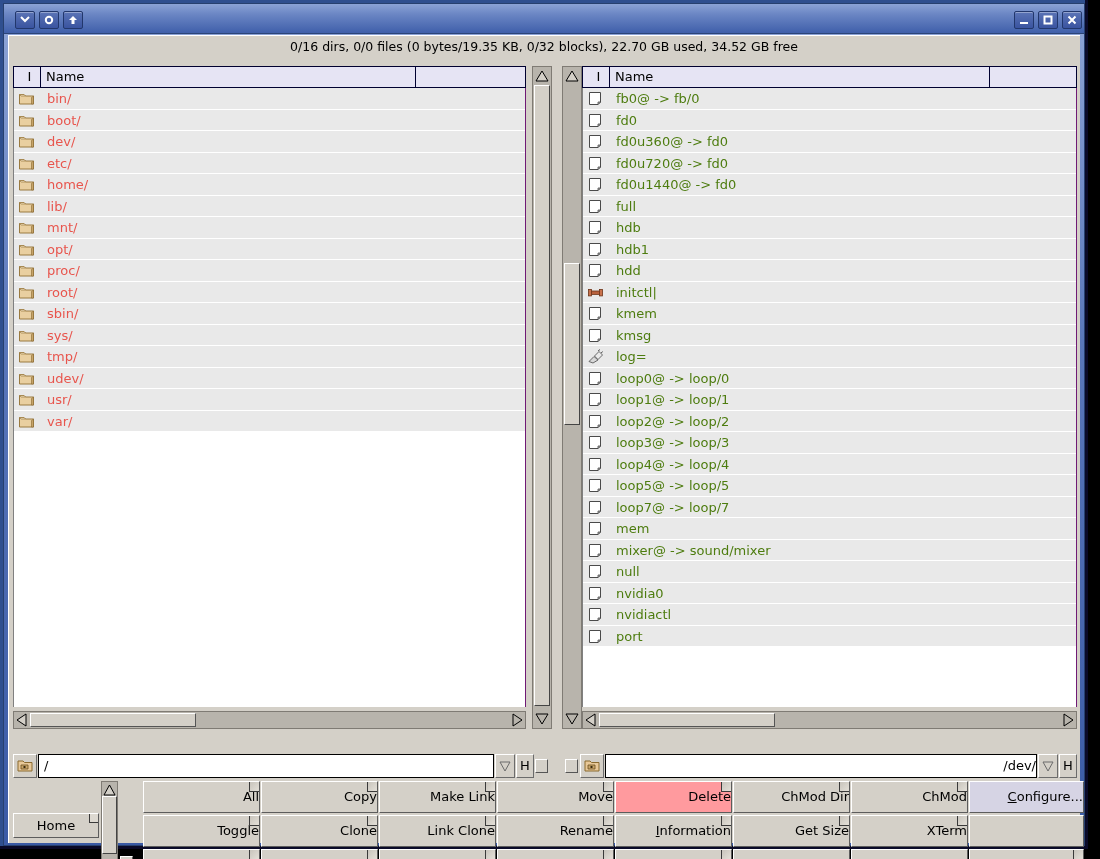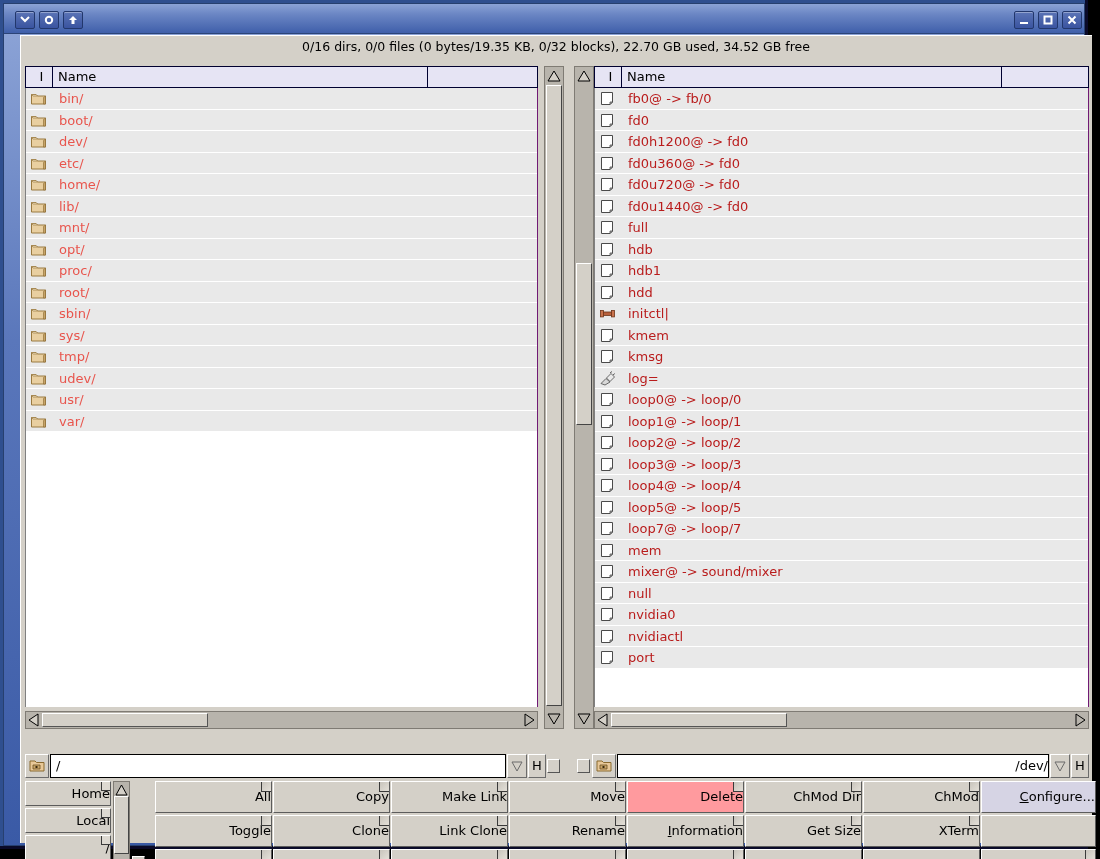--- a/index.html
+++ b/index.html
@@ -49,21 +49,21 @@
   .wb svg { display:block; margin: 3px auto; }
   #wb-shade { left: 11px; }
   #wb-iconify { left: 35px; }
   #wb-raise  { left: 59px; }
   #wb-min   { left: 1010px; }
   #wb-max   { left: 1034px; }
   #wb-close { left: 1058px; }
 
   
   #client {
-    position: absolute; left: 16px; top: 31px;
+    position: absolute; left: 4px; top: 31px;
     width: 1072px; height: 808px;
     background: #d4d0c8;
     border-top: 1px solid #ffffff;
     border-left: 1px solid #ffffff;
   }
 
   
   #statusline {
     position: absolute; left: 2px; top: 1px; width: 1066px; height: 20px;
     background: #d4d0c8;
@@ -107,21 +107,21 @@
   .row .icon {
     display: inline-block; width: 22px; height: 21px;
     vertical-align: top; margin-left: 4px;
   }
   .row .icon svg { display:block; margin-top: 3px; }
   .row .nm {
     display: inline-block; vertical-align: top;
     font-size: 13px; padding-left: 7px;
   }
   .dirname { color: #e8554d; }
-  .filename { color: #b91c1c; }
+  .filename { color: #4d7c0f; }
 
   
   .hscroll {
     position: absolute; height: 18px;
     background: #b8b4ac;
     border: 1px solid #7f7b74;
   }
   .hscroll .arrow-l, .hscroll .arrow-r {
     position: absolute; top: 0; width: 16px; height: 16px;
   }
@@ -192,22 +192,23 @@
     border-right: 1px solid #555555; border-bottom: 1px solid #555555;
   }
 
   
   #btn-left-col { position: absolute; left: 4px; top: 745px; width: 86px; }
   .lbtn {
     position: relative; width: 86px; height: 25px;
     background: #d4d0c8;
     border-top: 1px solid #ffffff; border-left: 1px solid #ffffff;
     border-right: 1px solid #5c5c5c; border-bottom: 1px solid #5c5c5c;
-    font-size: 13px; line-height: 23px; text-align: right;
+    font-size: 13px; line-height: 23px; text-align: center;
     margin-bottom: 2px;
+    margin-top: 32px;
   }
   #btn-left-scroll {
     position: absolute; left: 92px; top: 745px;
     width: 17px; height: 104px;
     background: #b8b4ac; border: 1px solid #7f7b74;
   }
   #btn-left-scroll .varrow { position: absolute; left: 0; width: 15px; height: 14px; }
   #btn-left-scroll .vthumb {
     position: absolute; left: 0; top: 14px; width: 15px; height: 58px;
     background: #d4d0c8;
@@ -450,24 +451,20 @@
 
         <div class="listbody" id="right-list" style="width:495px;">
             <div class="row"><span class="icon"><svg width="17" height="15" viewBox="0 0 17 15">
                   <path d="M2.5 1.5 L13.5 1.5 L13.5 11 L11 13.5 L2.5 13.5 Z" fill="#ffffff" stroke="#4a4a4a" stroke-width="1"></path>
                   <path d="M13.5 11 L11 11 L11 13.5 Z" fill="#c4c4c4" stroke="#4a4a4a" stroke-width="0.8"></path>
                 </svg></span><span class="nm filename">fb0@ -&gt; fb/0</span></div>
             <div class="row"><span class="icon"><svg width="17" height="15" viewBox="0 0 17 15">
                   <path d="M2.5 1.5 L13.5 1.5 L13.5 11 L11 13.5 L2.5 13.5 Z" fill="#ffffff" stroke="#4a4a4a" stroke-width="1"></path>
                   <path d="M13.5 11 L11 11 L11 13.5 Z" fill="#c4c4c4" stroke="#4a4a4a" stroke-width="0.8"></path>
                 </svg></span><span class="nm filename">fd0</span></div>
-            <div class="row"><span class="icon"><svg width="17" height="15" viewBox="0 0 17 15">
-                  <path d="M2.5 1.5 L13.5 1.5 L13.5 11 L11 13.5 L2.5 13.5 Z" fill="#ffffff" stroke="#4a4a4a" stroke-width="1"></path>
-                  <path d="M13.5 11 L11 11 L11 13.5 Z" fill="#c4c4c4" stroke="#4a4a4a" stroke-width="0.8"></path>
-                </svg></span><span class="nm filename">fd0h1200@ -&gt; fd0</span></div>
             <div class="row"><span class="icon"><svg width="17" height="15" viewBox="0 0 17 15">
                   <path d="M2.5 1.5 L13.5 1.5 L13.5 11 L11 13.5 L2.5 13.5 Z" fill="#ffffff" stroke="#4a4a4a" stroke-width="1"></path>
                   <path d="M13.5 11 L11 11 L11 13.5 Z" fill="#c4c4c4" stroke="#4a4a4a" stroke-width="0.8"></path>
                 </svg></span><span class="nm filename">fd0u360@ -&gt; fd0</span></div>
             <div class="row"><span class="icon"><svg width="17" height="15" viewBox="0 0 17 15">
                   <path d="M2.5 1.5 L13.5 1.5 L13.5 11 L11 13.5 L2.5 13.5 Z" fill="#ffffff" stroke="#4a4a4a" stroke-width="1"></path>
                   <path d="M13.5 11 L11 11 L11 13.5 Z" fill="#c4c4c4" stroke="#4a4a4a" stroke-width="0.8"></path>
                 </svg></span><span class="nm filename">fd0u720@ -&gt; fd0</span></div>
             <div class="row"><span class="icon"><svg width="17" height="15" viewBox="0 0 17 15">
                   <path d="M2.5 1.5 L13.5 1.5 L13.5 11 L11 13.5 L2.5 13.5 Z" fill="#ffffff" stroke="#4a4a4a" stroke-width="1"></path>

